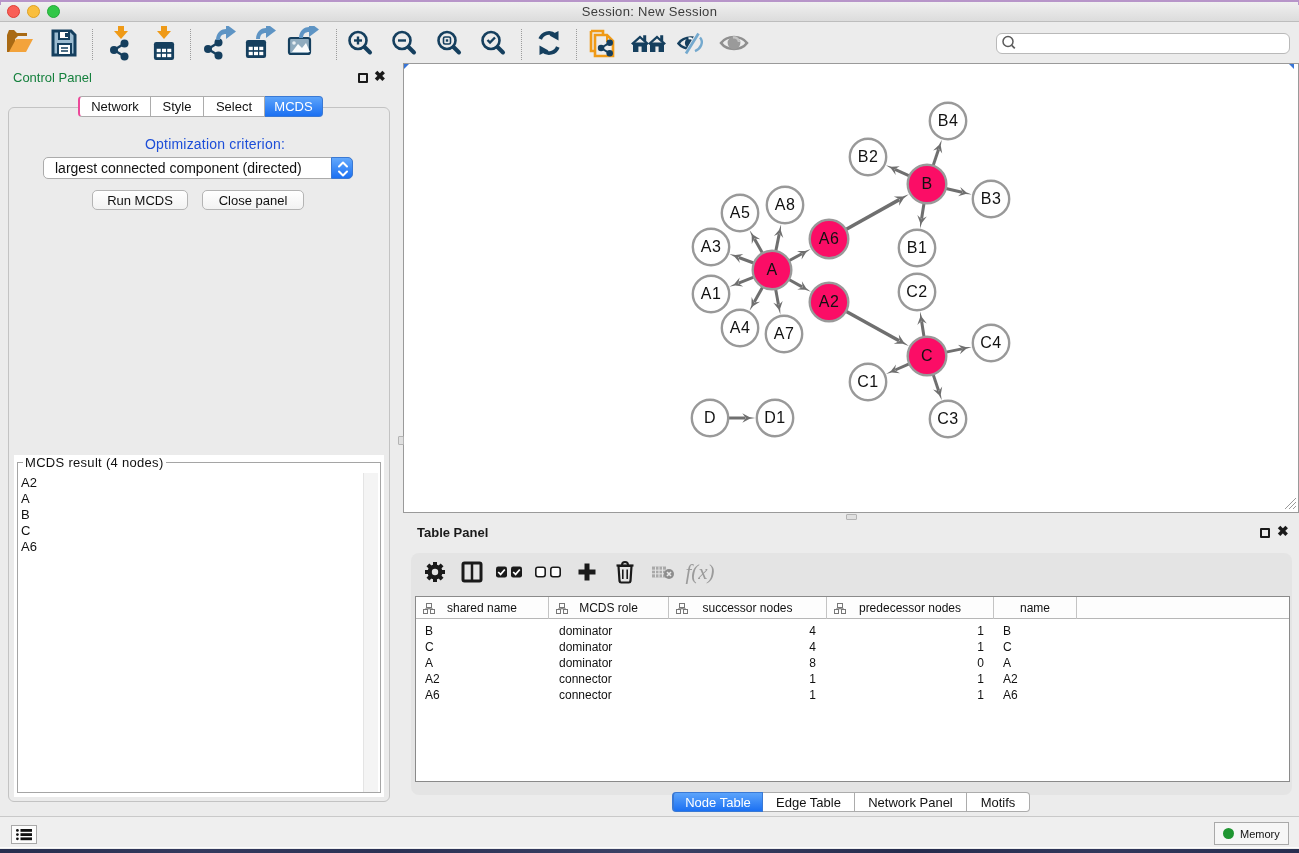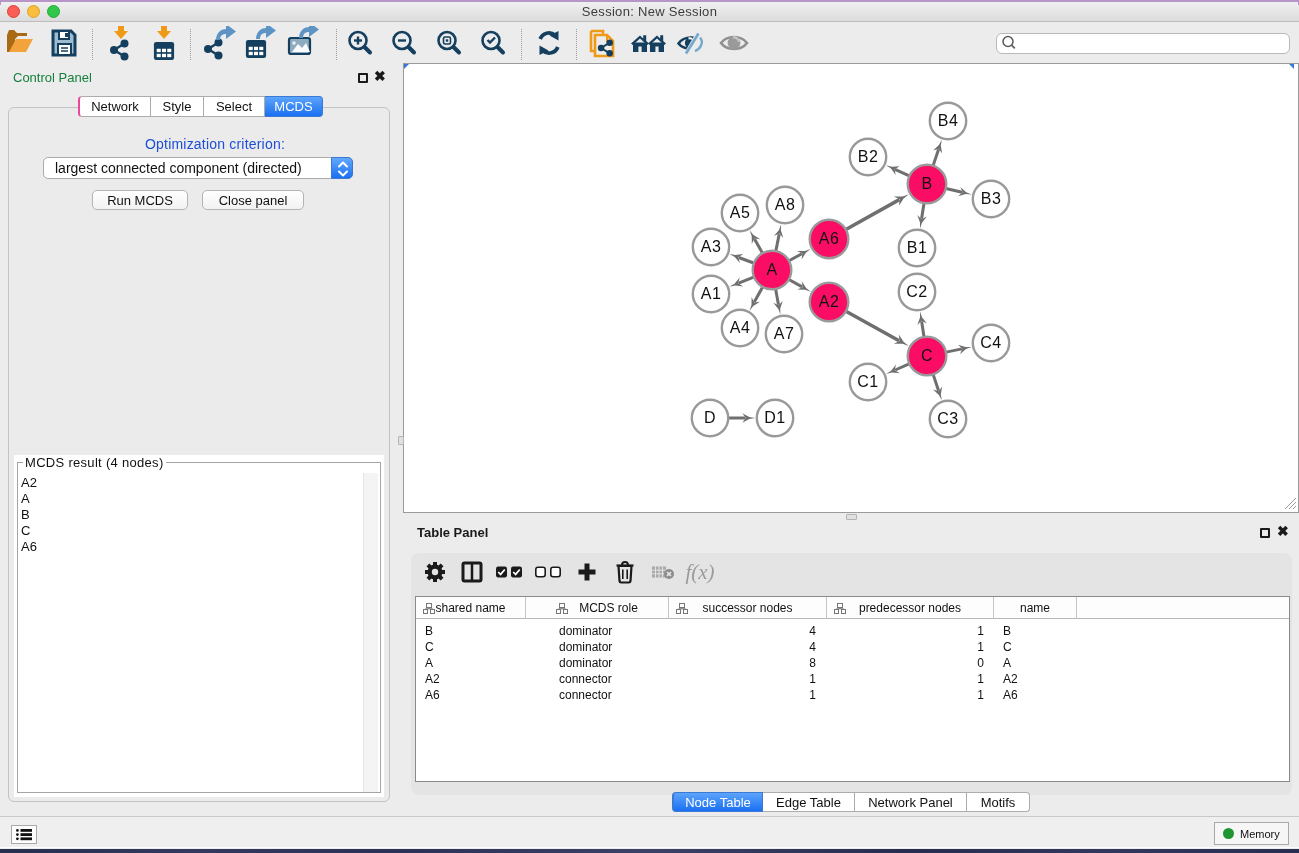--- a/index.html
+++ b/index.html
@@ -446,21 +446,21 @@
 <line x1="-4" y1="-5.5" x2="-4" y2="5.5" stroke="#e4e4e4" stroke-width="1"></line>
 <line x1="-0.5" y1="-5.5" x2="-0.5" y2="5.5" stroke="#e4e4e4" stroke-width="1"></line>
 <circle cx="6" cy="2" r="5" fill="#8d8d8d"></circle>
 <path d="M4,0 L8,4 M8,0 L4,4" stroke="#e9e9e9" stroke-width="1.6"></path>
       </g>
       <text x="288" y="25" font-family="Liberation Serif, serif" font-style="italic" font-size="21" fill="#9b9b9b" text-anchor="middle">f(x)</text>
     </svg>
   </div>
 <div class="abs" id="tp-table">
   <div id="tp-header">
-      <div class="hcell" style="left:0px;width:110px">
+      <div class="hcell" style="left:0px;width:133px">
         <svg width="12" height="11" style="margin-right:5px;flex:none">
           <rect x="3.5" y="0.5" width="5" height="4" fill="none" stroke="#777" stroke-width="1"></rect>
           <rect x="0.5" y="6.5" width="4" height="4" fill="none" stroke="#777" stroke-width="1"></rect>
           <rect x="7.5" y="6.5" width="4" height="4" fill="none" stroke="#777" stroke-width="1"></rect>
           <path d="M6,5 L6,6 M2.5,6.5 L2.5,5.8 L9.5,5.8 L9.5,6.5" fill="none" stroke="#777" stroke-width="1"></path>
         </svg>
         <span>shared name</span>
       </div>
       <div class="hcell" style="left:133px;width:120px">
         <svg width="12" height="11" style="margin-right:5px;flex:none">

